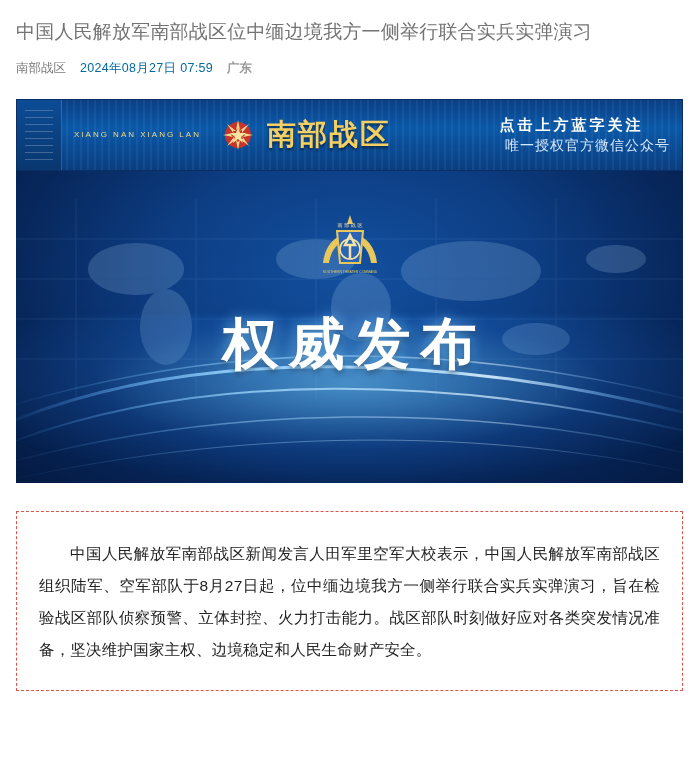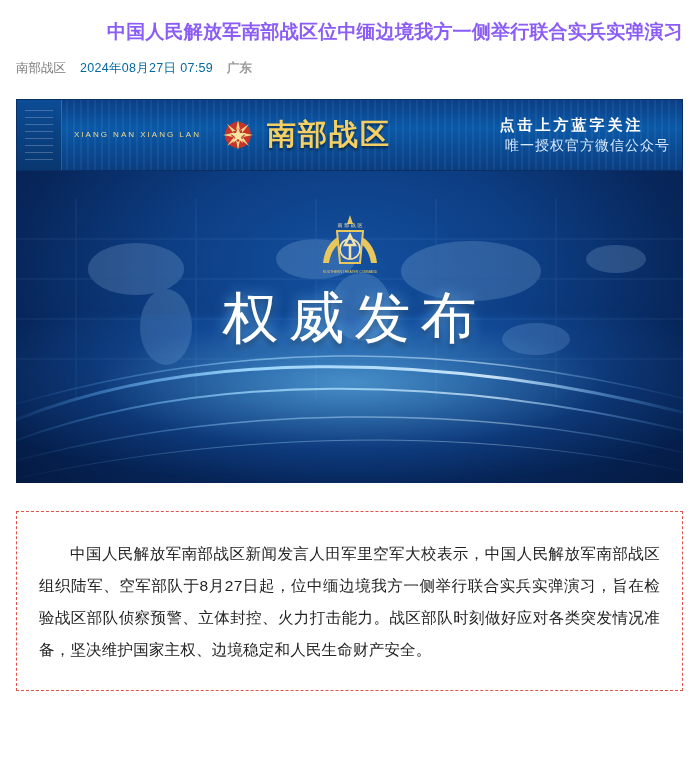--- a/index.html
+++ b/index.html
@@ -15,25 +15,24 @@
     -webkit-font-smoothing: antialiased;
   }
   .page {
     width: 699px;
     box-sizing: border-box;
     padding: 0 16px;
   }
   .headline {
     font-size: 19px;
     line-height: 28px;
-    font-weight: 700;
-    color: #8b5cf6;
+    font-weight: 400;
+    color: #737373;
     margin: 18px 0 0 0;
     letter-spacing: 0.2px;
-    text-align: right;
   }
   .meta {
     margin-top: 14px;
     font-size: 12.5px;
     color: #8a8a8a;
     display: flex;
     align-items: center;
     gap: 14px;
   }
   .meta .source { color: #7a7a7a; }
@@ -160,25 +159,25 @@
   }
   .hero svg.waves { position: absolute; left: 0; bottom: 0; width: 100%; height: 175px; }
   .hero-emblem {
     position: absolute;
     left: 50%; top: 34px;
     transform: translateX(-50%);
     width: 78px; height: 78px;
   }
   .hero-title {
     position: absolute;
-    left: 0; right: 0; top: 110px;
+    left: 0; right: 0; top: 136px;
     text-align: center;
     font-family: "DejaVu Serif", "Liberation Serif", serif;
     font-size: 56px;
-    font-weight: 400;
+    font-weight: 700;
     letter-spacing: 10px;
     color: #ffffff;
     text-shadow: 0 0 14px rgba(110,190,255,.85), 0 3px 6px rgba(0,0,0,.55);
     text-indent: 10px;
   }
 
   
   .bodybox {
     margin-top: 28px;
     margin-bottom: 30px;

